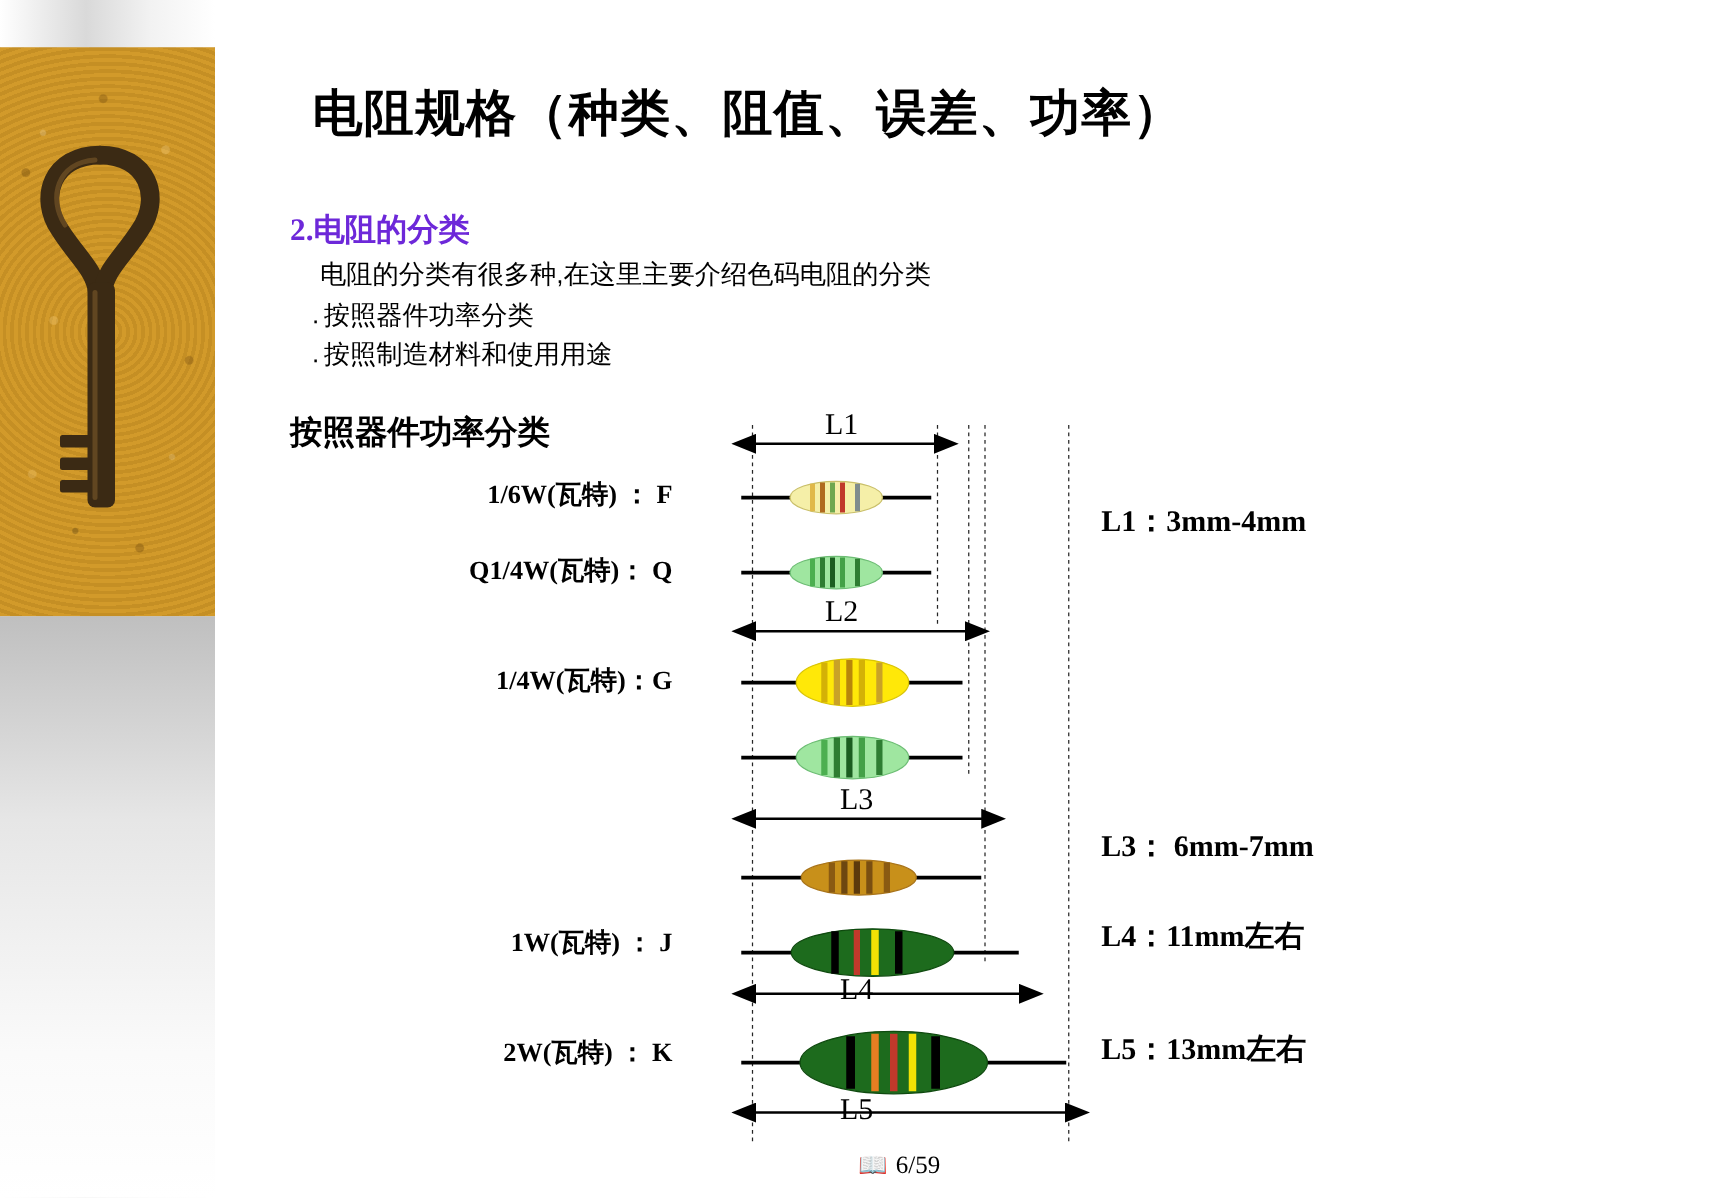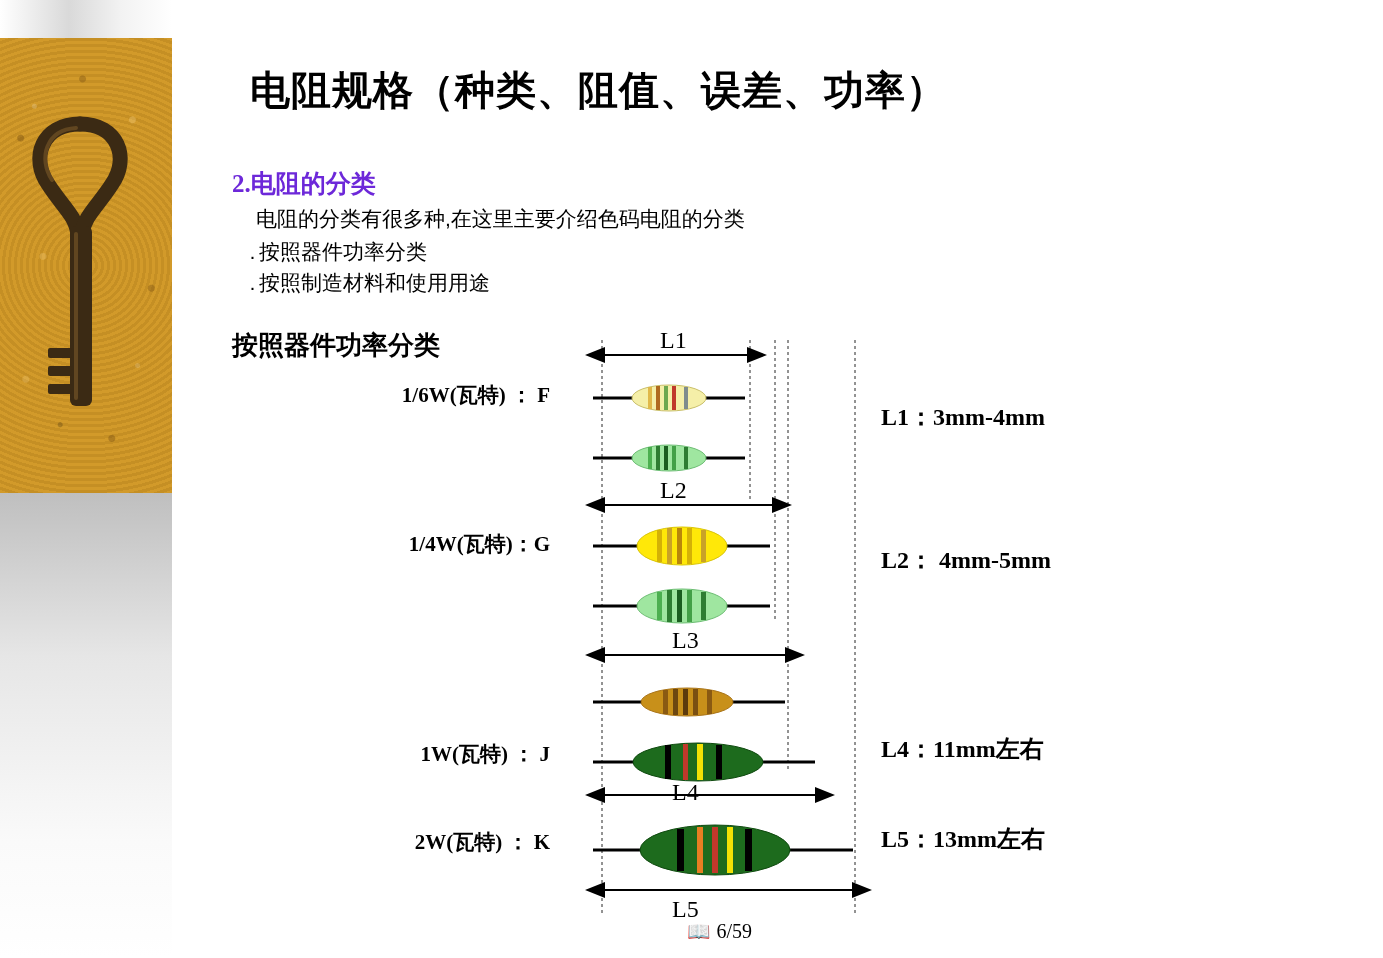--- a/index.html
+++ b/index.html
@@ -109,21 +109,21 @@
     width: 100%;
     text-align: right;
     font-family: "Liberation Serif", serif;
     font-size: 21px;
     font-weight: bold;
     color: #000;
     white-space: nowrap;
   }
   #power-col {
     position: absolute;
-    left: 260px;
+    left: 248px;
     top: 0;
     width: 290px;
     height: 958px;
   }
 
   
   #length-col {
     position: absolute;
     left: 881px;
     top: 0;
@@ -196,20 +196,21 @@
   <span class="bullet-dot">·</span><span>按照器件功率分类</span>
 </div>
 <div class="body-line" id="body-line-3">
   <span class="bullet-dot">·</span><span>按照制造材料和使用用途</span>
 </div>
 
 <div id="subsection-heading">按照器件功率分类</div>
 
 <div id="power-col">
   <div class="power-label" style="top:381px;">1/6W(瓦特)  ：  F</div>
+  <div class="power-label" style="top:442px;">Q1/4W(瓦特)：  Q</div>
   <div class="power-label" style="top:530px;">1/4W(瓦特)：G</div>
   <div class="power-label" style="top:740px;">1W(瓦特)  ：  J</div>
   <div class="power-label" style="top:828px;">2W(瓦特)  ：  K</div>
 </div>
 
 <svg id="diagram" width="300" height="600" viewBox="0 0 300 600">
   <defs>
     <marker id="arrL" markerWidth="10" markerHeight="8" refX="9" refY="4" orient="auto">
       <path d="M10,0 L0,4 L10,8 z" fill="#000"></path>
     </marker>
@@ -313,24 +314,24 @@
     <rect x="127" y="497" width="6" height="46" fill="#c0392b"></rect>
     <rect x="142" y="497" width="6" height="46" fill="#f2e205"></rect>
     <rect x="160" y="499" width="7" height="42" fill="#000000"></rect>
   </g>
 </svg>
 
 <div style="position:absolute; left:660px; top:327px; font-family:'Liberation Serif',serif; font-size:24px;">L1</div>
 <div style="position:absolute; left:660px; top:477px; font-family:'Liberation Serif',serif; font-size:24px;">L2</div>
 <div style="position:absolute; left:672px; top:627px; font-family:'Liberation Serif',serif; font-size:24px;">L3</div>
 <div style="position:absolute; left:672px; top:779px; font-family:'Liberation Serif',serif; font-size:24px;">L4</div>
-<div style="position:absolute; left:672px; top:896px; font-family:'Liberation Serif',serif; font-size:24px;">L5</div>
+<div style="position:absolute; left:672px; top:875px; font-family:'Liberation Serif',serif; font-size:24px;">L5</div>
 
 <div id="length-col">
   <div class="length-label" style="top:401px;">L1：3mm-4mm</div>
-  <div class="length-label" style="top:544px;">L2： 4mm-5mm</div>
+  <div class="length-label" style="top:661px;">L3： 6mm-7mm</div>
   <div class="length-label" style="top:733px;">L4：11mm左右</div>
   <div class="length-label" style="top:823px;">L5：13mm左右</div>
 </div>
 
 <div id="footer">
   <span class="book-icon">📖</span><span>6/59</span>
 </div>
 
 </body></html>

